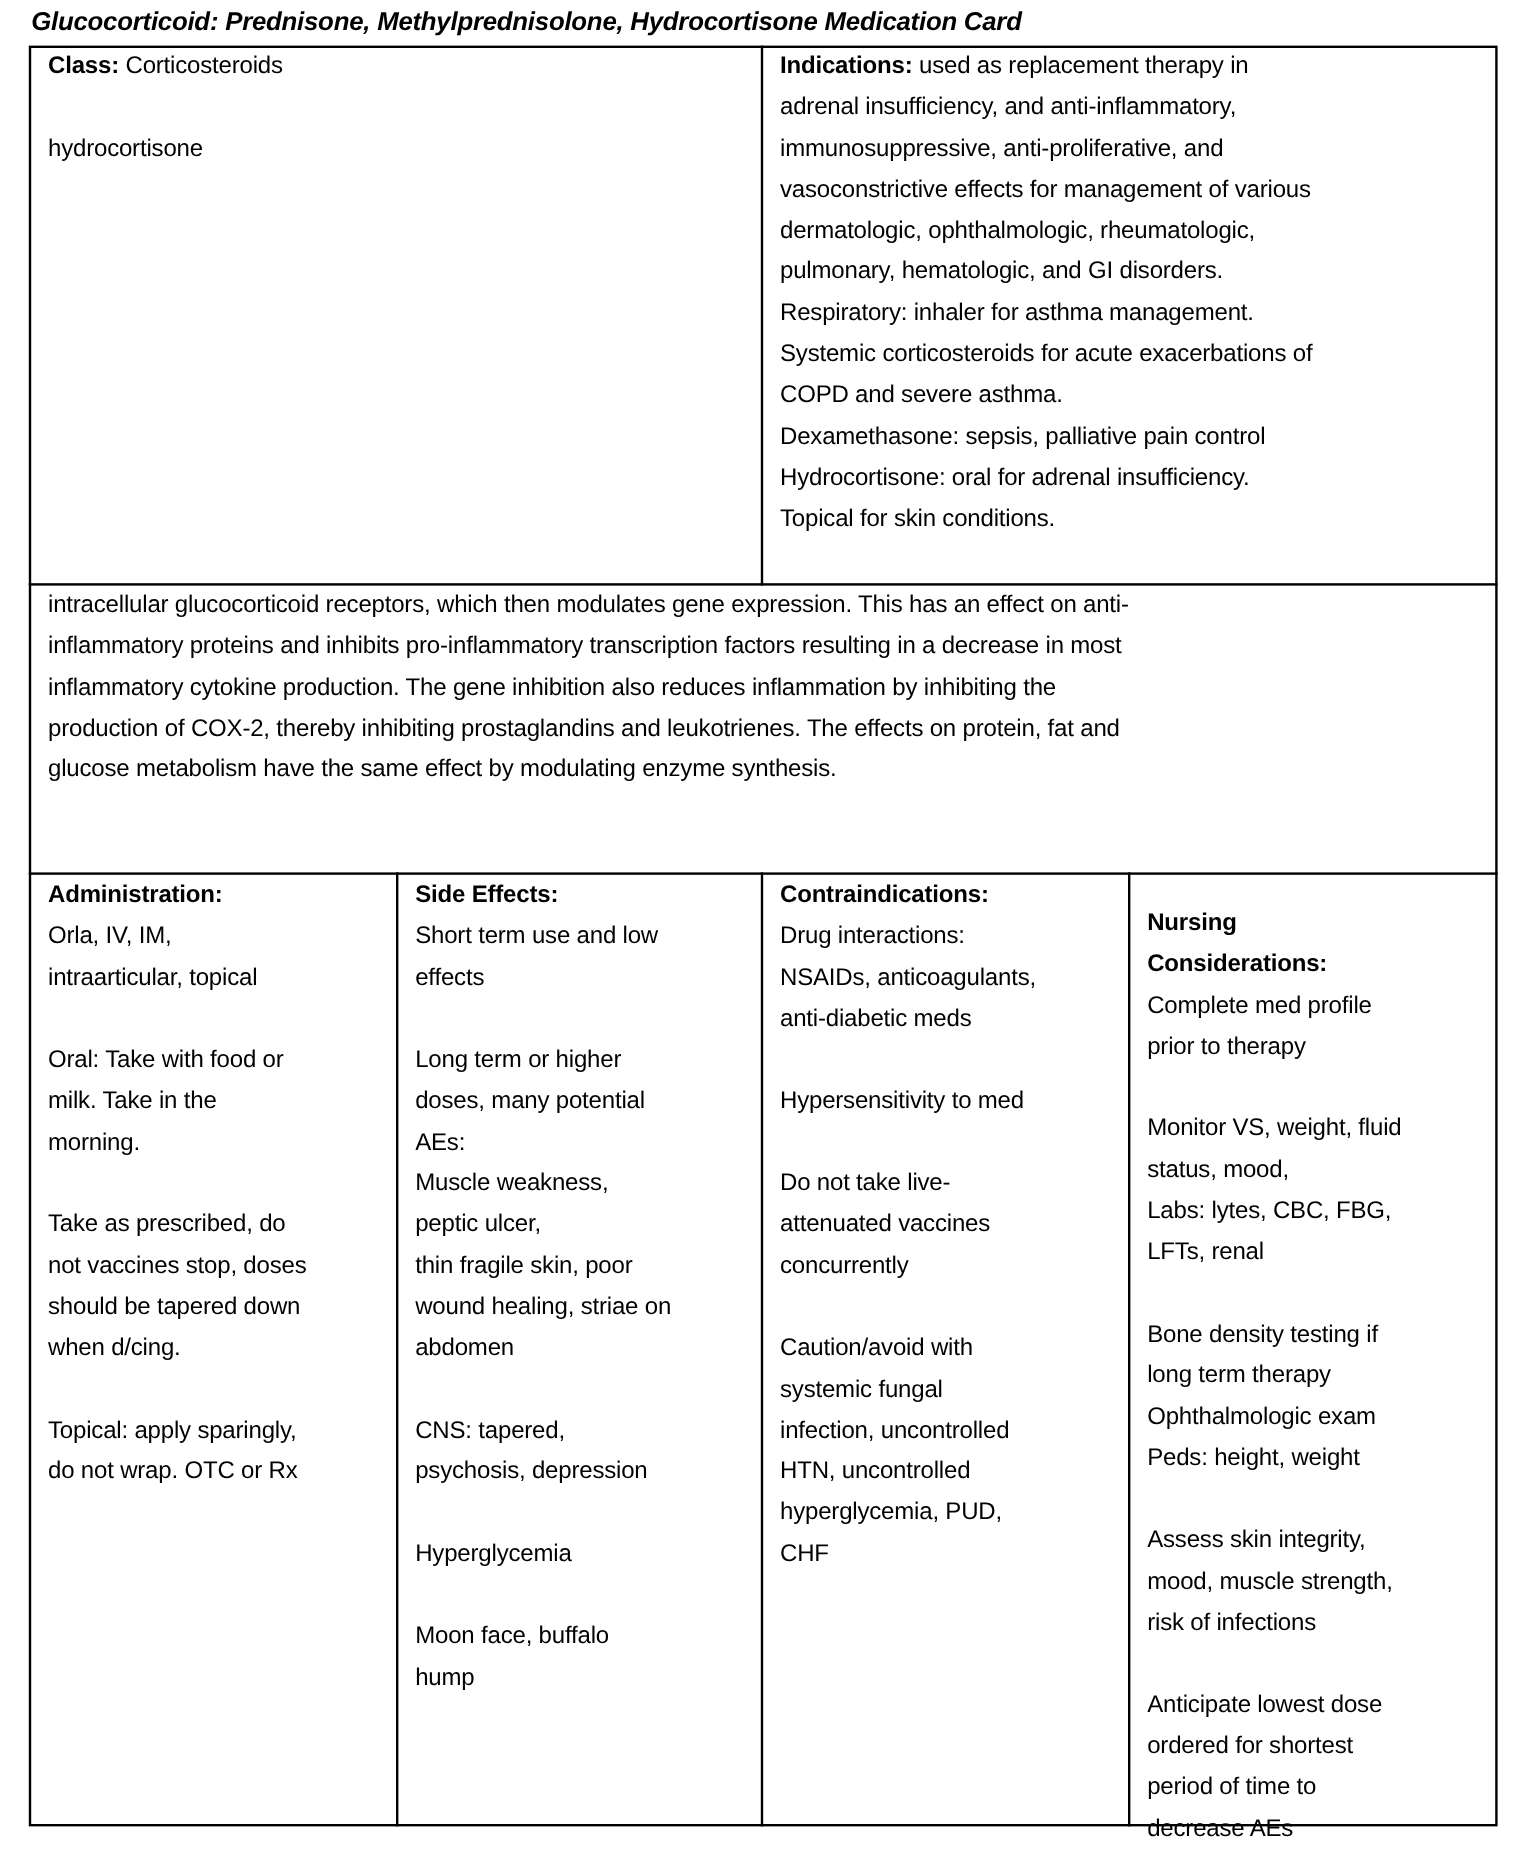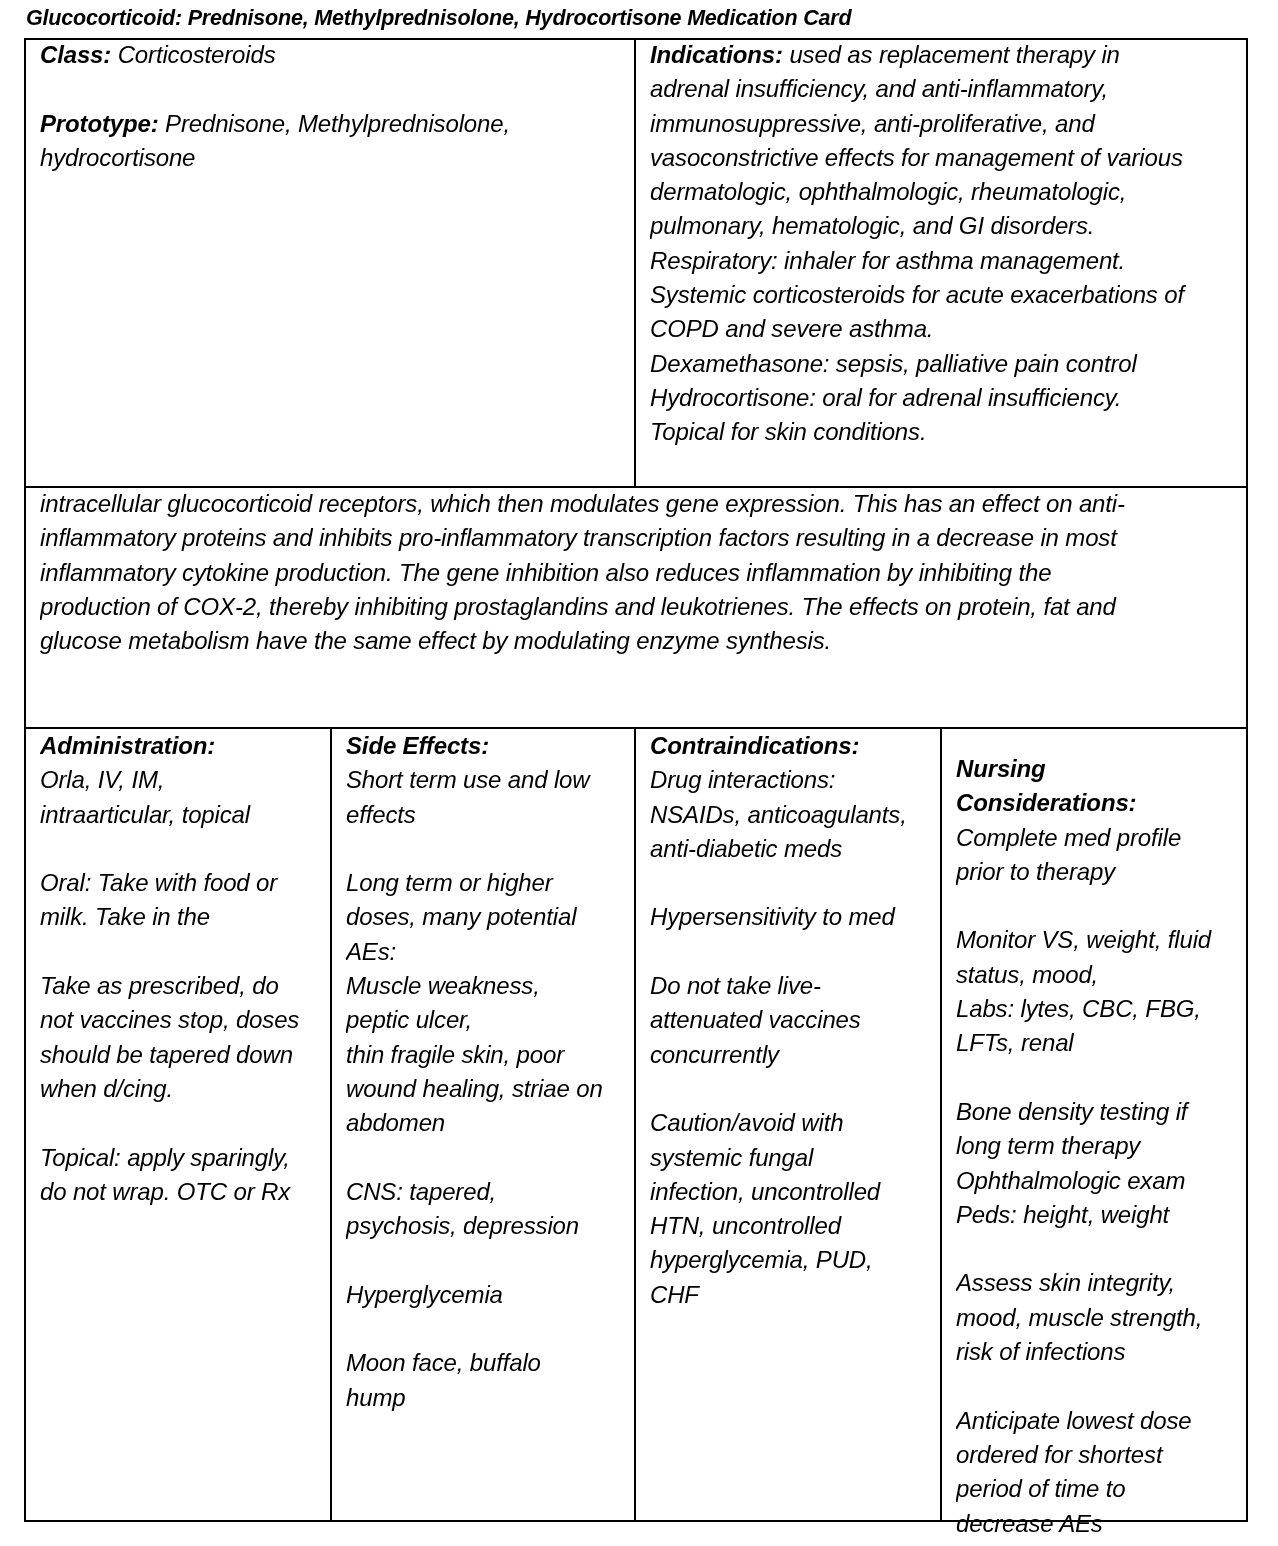--- a/index.html
+++ b/index.html
@@ -9,21 +9,21 @@
     color: #000;
   }
   .title {
     position: absolute; left: 26px; top: 6px;
     font-size: 21.5px; font-weight: bold; letter-spacing: -0.2px;
     white-space: nowrap;
     font-style: italic;
   }
   .box { position: absolute; border: 2px solid #000; box-sizing: border-box; }
   .cell { position: absolute; box-sizing: border-box; overflow: hidden; }
-  .txt { font-size: 24px; line-height: 34.3px; letter-spacing: -0.15px; font-style: italic; }
+  .txt { font-size: 20px; line-height: 34.3px; letter-spacing: -0.15px; }
   .txt b { font-weight: bold; }
   .line { display: block; white-space: nowrap; min-height: 34.3px; }
   .vline { position: absolute; width: 2px; background: #000; }
   .hline { position: absolute; height: 2px; background: #000; }
 </style>
 </head>
 <body>
 
 <div class="title">Glucocorticoid: Prednisone, Methylprednisolone, Hydrocortisone Medication Card</div>
 
@@ -36,24 +36,20 @@
 <div class="vline" style="left:330px; top:727px; height:795px;"></div>
 <div class="vline" style="left:634px; top:727px; height:795px;"></div>
 <div class="vline" style="left:940px; top:727px; height:795px;"></div>
 
 <div class="cell txt" style="left:40px; top:38px; width:590px;">
   <span class="line">
     <b>Class:</b>
     <span>Corticosteroids</span>
   </span>
   <span class="line"></span>
-  <span class="line">
-    <b>Prototype:</b>
-    <span>Prednisone, Methylprednisolone,</span>
-  </span>
   <span class="line">hydrocortisone</span>
 </div>
 
 <div class="cell txt" style="left:650px; top:38px; width:594px;">
   <span class="line">
     <b>Indications:</b>
     <span>used as replacement therapy in</span>
   </span>
   <span class="line">adrenal insufficiency, and anti-inflammatory,</span>
   <span class="line">immunosuppressive, anti-proliferative, and</span>
@@ -76,20 +72,21 @@
   <span class="line">glucose metabolism have the same effect by modulating enzyme synthesis.</span>
 </div>
 
 <div class="cell txt" style="left:40px; top:729px; width:288px;">
   <b class="line">Administration:</b>
   <span class="line">Orla, IV, IM,</span>
   <span class="line">intraarticular, topical</span>
   <span class="line"></span>
   <span class="line">Oral: Take with food or</span>
   <span class="line">milk. Take in the</span>
+  <span class="line">morning.</span>
   <span class="line"></span>
   <span class="line">Take as prescribed, do</span>
   <span class="line">not vaccines stop, doses</span>
   <span class="line">should be tapered down</span>
   <span class="line">when d/cing.</span>
   <span class="line"></span>
   <span class="line">Topical: apply sparingly,</span>
   <span class="line">do not wrap.  OTC or Rx</span>
 </div>
 

